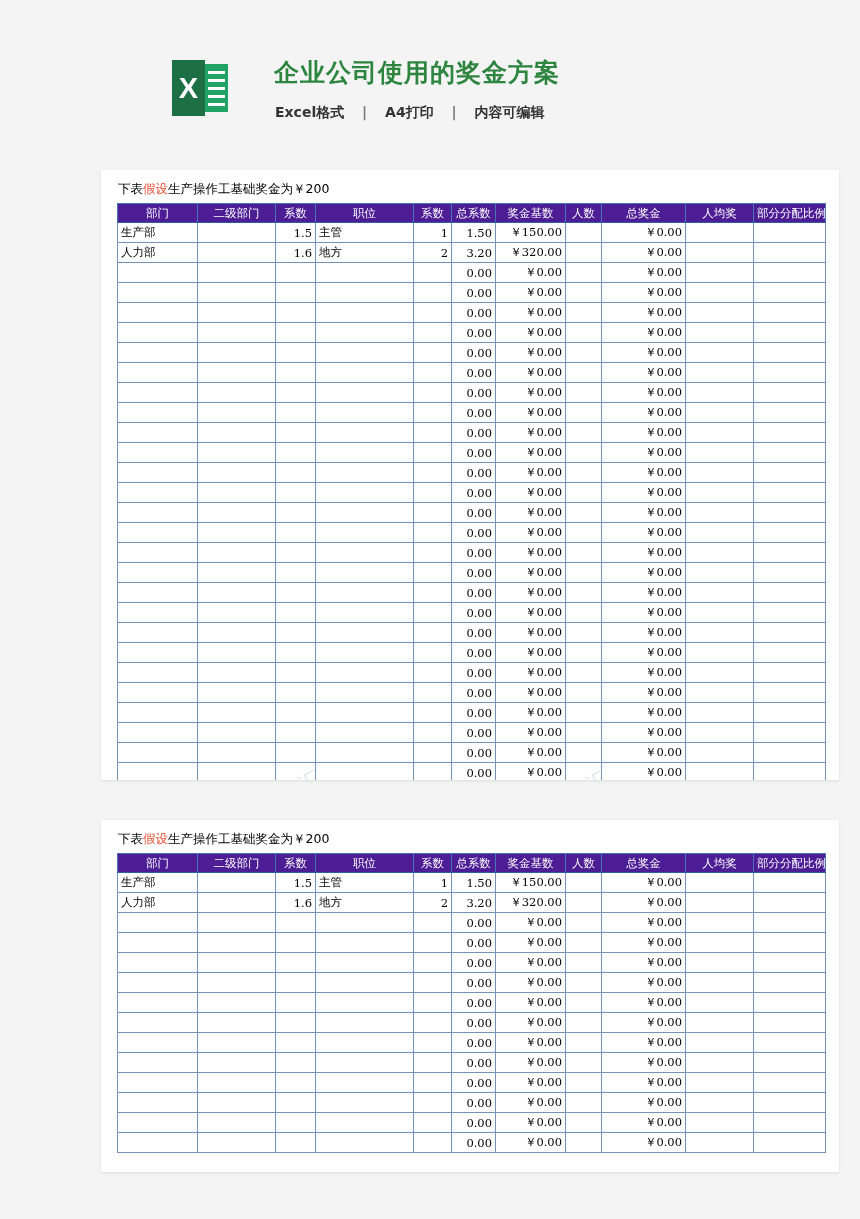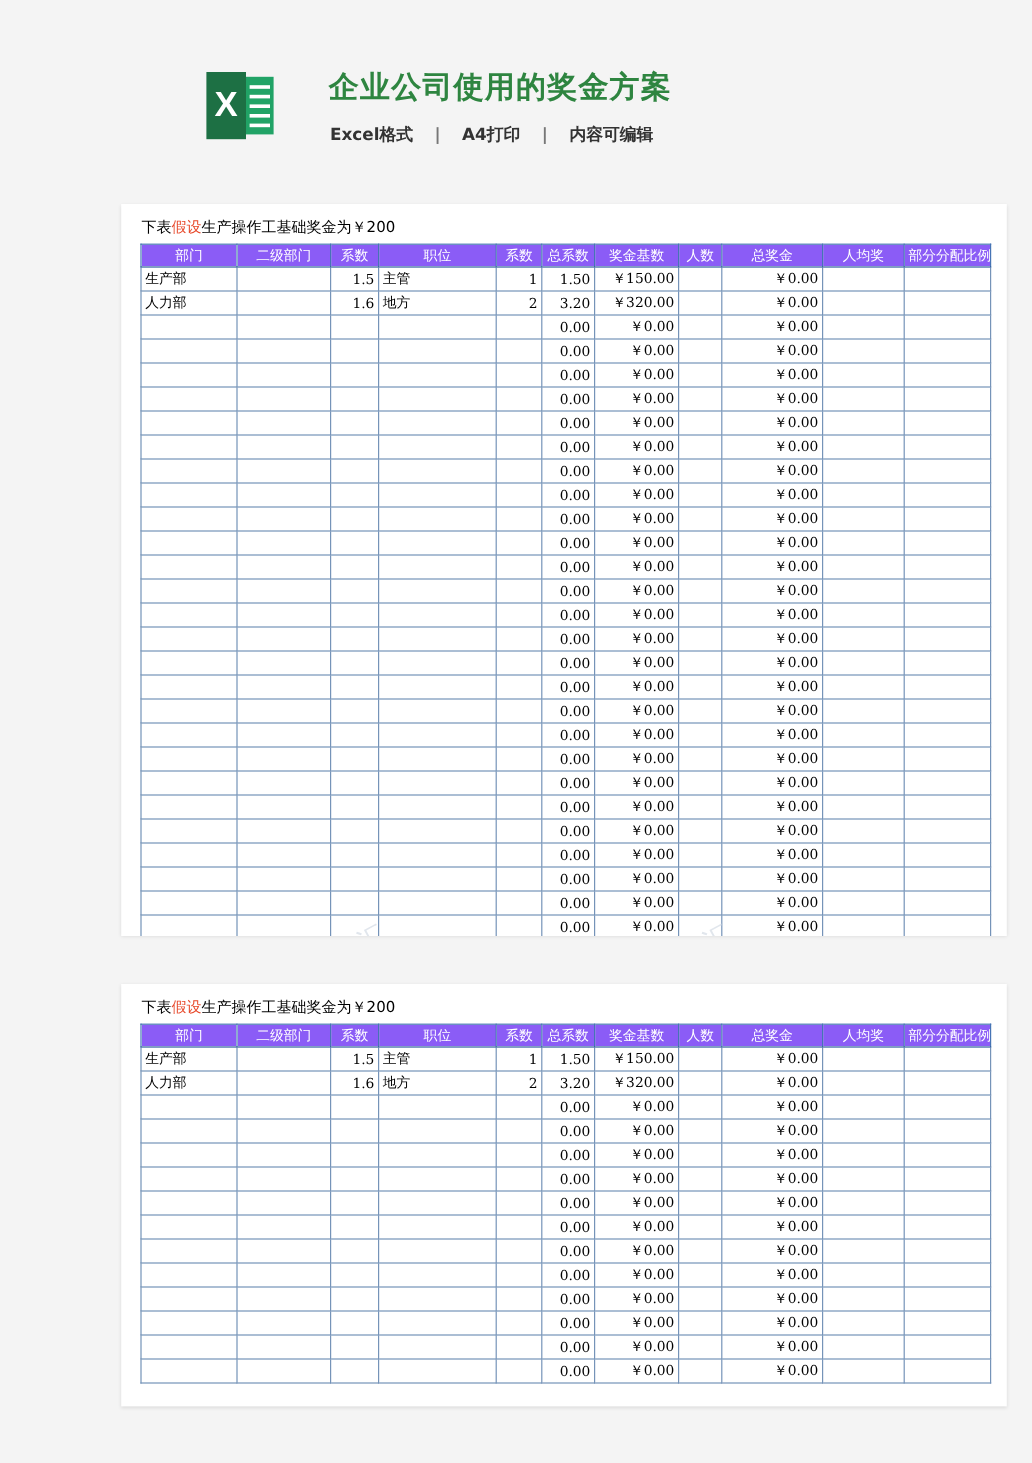--- a/index.html
+++ b/index.html
@@ -87,21 +87,21 @@
     height: 20px;
     padding: 0 3px;
     font-size: 11.5px;
     color: #000;
     font-family: "DejaVu Serif", "Liberation Serif", serif;
     white-space: nowrap;
     overflow: hidden;
     background: #ffffff;
   }
   .sheet thead th {
-    background: #8b5cf6;
+    background: #4c1d95;
     color: #ffffff;
     border: 1px solid #4674b5;
     border-bottom: 1px solid #2f5d9e;
     font-weight: normal;
     font-size: 11.5px;
     height: 19px;
     font-family: "DejaVu Serif", "Liberation Serif", serif;
   }
   .th-c { text-align: center; }
   .th-l { text-align: center; padding-left: 5px; }

